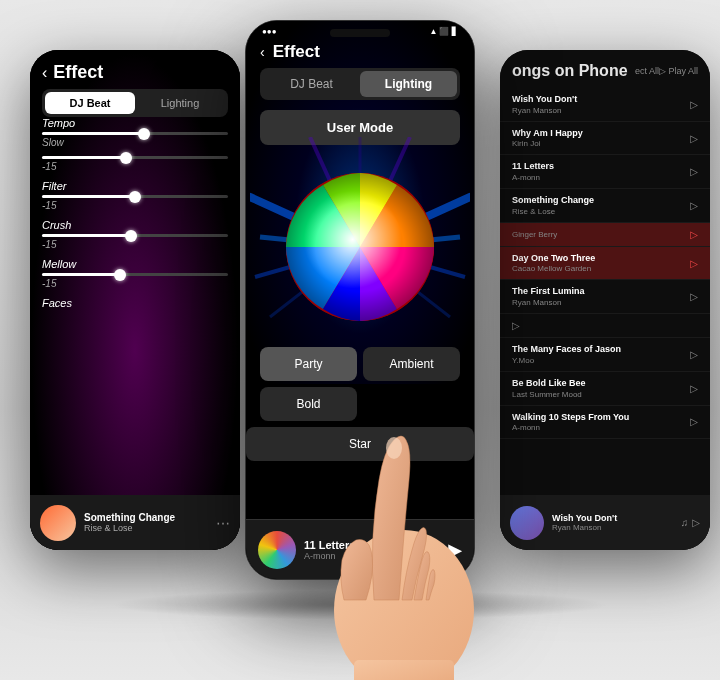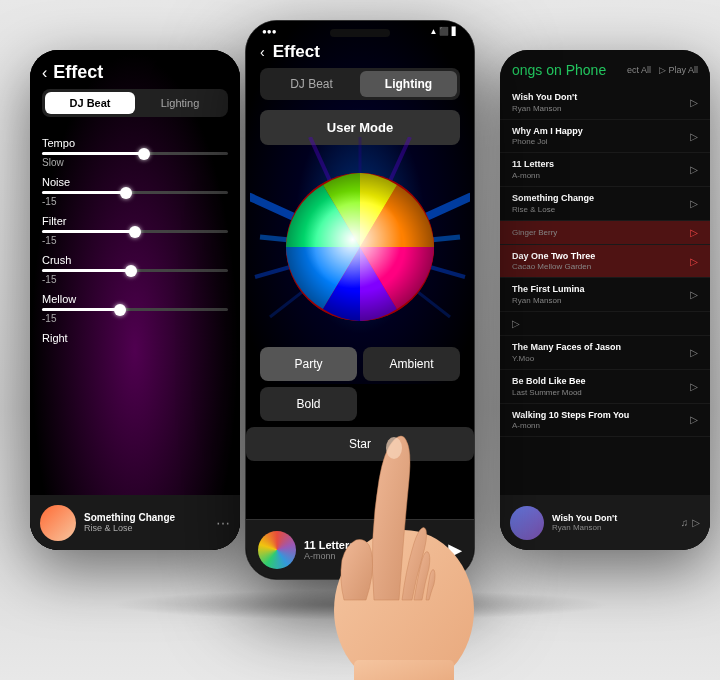--- a/index.html
+++ b/index.html
@@ -103,21 +103,22 @@
     }
     .phone-left .tabs .tab.active {
       background: #fff;
       color: #000;
       font-weight: bold;
     }
 
     .phone-left .controls {
       position: relative;
       z-index: 10;
-      padding: 20px 12px;
+      padding: 0 12px;
+      font-style: italic;
     }
 
     .phone-left .control-item {
       margin-bottom: 8px;
     }
     .phone-left .control-label {
       color: #fff;
       font-size: 11px;
       margin-bottom: 3px;
     }
@@ -377,22 +378,22 @@
       background: #0d0d0d;
       overflow: hidden;
     }
 
     .phone-right .header {
       padding: 12px 12px 8px;
       display: flex;
       justify-content: space-between;
       align-items: center;
     }
-    .phone-right .header .title { color: #22c55e; font-size: 14px; font-weight: normal; }
-    .phone-right .header .actions { display: flex; gap: 8px; align-items: flex-end; }
+    .phone-right .header .title { color: #e5e5e5; font-size: 16px; font-weight: bold; }
+    .phone-right .header .actions { display: flex; align-items: flex-end; }
     .phone-right .header .select-all { color: #888; font-size: 9px; }
     .phone-right .header .play-all { display: flex; align-items: center; gap: 3px; color: #888; font-size: 9px; }
 
     .phone-right .song-list {
       overflow: hidden;
     }
 
     .phone-right .song-item {
       display: flex;
       align-items: center;
@@ -470,21 +471,20 @@
         <div class="control-item">
           <div class="control-label">Tempo</div>
           <div class="slider-track">
             <div class="filled" style="width:55%"></div>
             <div class="thumb" style="left:55%"></div>
           </div>
           <div class="control-value">Slow</div>
         </div>
 
         <div class="control-item">
-          <div class="control-label">Noise</div>
           <div class="slider-track">
             <div class="filled" style="width:45%"></div>
             <div class="thumb" style="left:45%"></div>
           </div>
           <div class="control-value">-15</div>
         </div>
 
         <div class="control-item">
           <div class="control-label">Filter</div>
           <div class="slider-track">
@@ -506,21 +506,21 @@
         <div class="control-item">
           <div class="control-label">Mellow</div>
           <div class="slider-track">
             <div class="filled" style="width:42%"></div>
             <div class="thumb" style="left:42%"></div>
           </div>
           <div class="control-value">-15</div>
         </div>
 
         <div class="control-item">
-          <div class="control-label">Right</div>
+          <div class="control-label">Faces</div>
         </div>
       </div>
       <div class="bottom-bar">
         <div class="album-art"></div>
         <div class="track-info">
           <div class="track-name">Something Change</div>
           <div class="track-artist">Rise &amp; Lose</div>
         </div>
         <div class="controls-icon">⋯</div>
       </div>
@@ -636,21 +636,21 @@
         <div class="song-item">
           <div class="song-info">
               <div class="song-name">Wish You Don't</div>
               <div class="song-artist">Ryan Manson</div>
             </div>
           <span class="play-icon">▷</span>
         </div>
         <div class="song-item">
           <div class="song-info">
               <div class="song-name">Why Am I Happy</div>
-              <div class="song-artist">Phone Joi</div>
+              <div class="song-artist">Kirin Joi</div>
             </div>
           <span class="play-icon">▷</span>
         </div>
         <div class="song-item">
           <div class="song-info">
               <div class="song-name">11 Letters</div>
               <div class="song-artist">A-monn</div>
             </div>
           <span class="play-icon">▷</span>
         </div>

